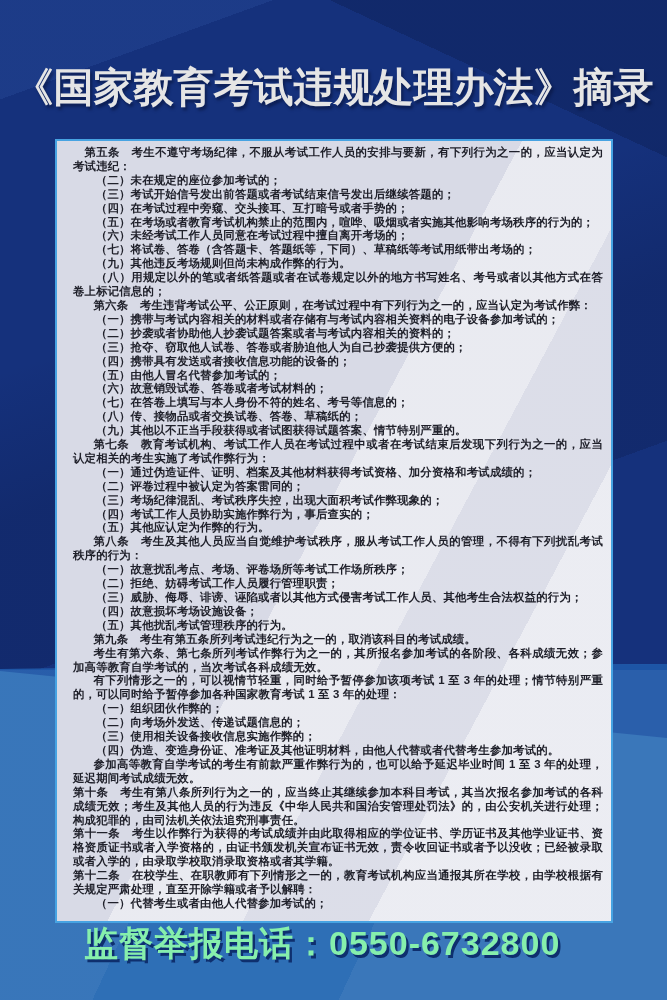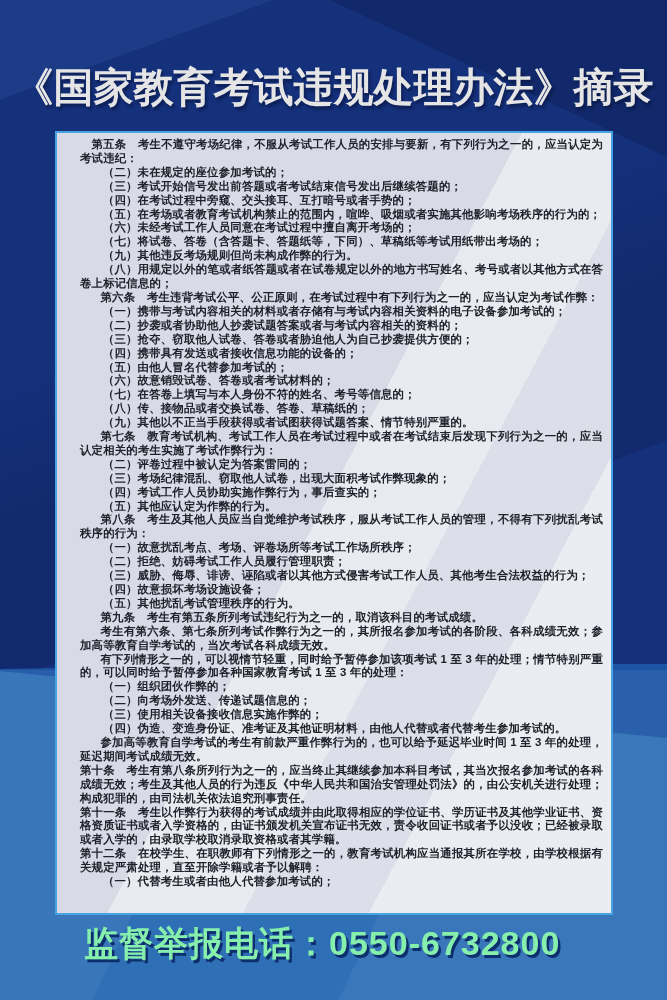--- a/index.html
+++ b/index.html
@@ -40,28 +40,28 @@
     text-align: center;
     color: #e5e5e5;
     font-size: 40px;
     font-weight: 900;
     letter-spacing: 0px;
     white-space: nowrap;
     text-shadow: 2px 3px 3px rgba(5,15,50,0.55);
   }
   .panel {
     position: absolute;
-    left: 55px; top: 131px;
+    left: 55px; top: 139px;
     width: 558px; height: 784px;
     box-sizing: border-box;
     background:
       linear-gradient(118deg, rgba(255,255,255,0) 0 48%, rgba(255,255,255,0.45) 48% 62%, rgba(255,255,255,0.1) 62% 75%, rgba(255,255,255,0.5) 75% 100%),
       var(--panel-bg, #d8dae6);
     border: 2px solid var(--panel-border, #47a3e2);
-    padding: 5px 8px 4px 23px;
+    padding: 5px 8px 4px 16px;
     overflow: hidden;
   }
   .para {
     margin: 0;
     color: var(--text, #20212b);
     font-size: 11.4px;
     line-height: 13.9px;
     font-weight: bold;
     text-align: justify;
     letter-spacing: 0.2px;
@@ -101,22 +101,23 @@
         <p class="para" style="text-indent: 2em;">（一）携带与考试内容相关的材料或者存储有与考试内容相关资料的电子设备参加考试的；</p>
         <p class="para" style="text-indent: 2em;">（二）抄袭或者协助他人抄袭试题答案或者与考试内容相关的资料的；</p>
         <p class="para" style="text-indent: 2em;">（三）抢夺、窃取他人试卷、答卷或者胁迫他人为自己抄袭提供方便的；</p>
         <p class="para" style="text-indent: 2em;">（四）携带具有发送或者接收信息功能的设备的；</p>
         <p class="para" style="text-indent: 2em;">（五）由他人冒名代替参加考试的；</p>
         <p class="para" style="text-indent: 2em;">（六）故意销毁试卷、答卷或者考试材料的；</p>
         <p class="para" style="text-indent: 2em;">（七）在答卷上填写与本人身份不符的姓名、考号等信息的；</p>
         <p class="para" style="text-indent: 2em;">（八）传、接物品或者交换试卷、答卷、草稿纸的；</p>
         <p class="para" style="text-indent: 2em;">（九）其他以不正当手段获得或者试图获得试题答案、情节特别严重的。</p>
         <p class="para" style="text-indent: 1.8em;">第七条　教育考试机构、考试工作人员在考试过程中或者在考试结束后发现下列行为之一的，应当认定相关的考生实施了考试作弊行为：</p>
+        <p class="para" style="text-indent: 2em;">（一）通过伪造证件、证明、档案及其他材料获得考试资格、加分资格和考试成绩的；</p>
         <p class="para" style="text-indent: 2em;">（二）评卷过程中被认定为答案雷同的；</p>
-        <p class="para" style="text-indent: 2em;">（三）考场纪律混乱、窃取他人试卷，出现大面积考试作弊现象的；</p>
+        <p class="para" style="text-indent: 2em;">（三）考场纪律混乱、考试秩序失控，出现大面积考试作弊现象的；</p>
         <p class="para" style="text-indent: 2em;">（四）考试工作人员协助实施作弊行为，事后查实的；</p>
         <p class="para" style="text-indent: 2em;">（五）其他应认定为作弊的行为。</p>
         <p class="para" style="text-indent: 1.8em;">第八条　考生及其他人员应当自觉维护考试秩序，服从考试工作人员的管理，不得有下列扰乱考试秩序的行为：</p>
         <p class="para" style="text-indent: 2em;">（一）故意扰乱考点、考场、评卷场所等考试工作场所秩序；</p>
         <p class="para" style="text-indent: 2em;">（二）拒绝、妨碍考试工作人员履行管理职责；</p>
         <p class="para" style="text-indent: 2em;">（三）威胁、侮辱、诽谤、诬陷或者以其他方式侵害考试工作人员、其他考生合法权益的行为；</p>
         <p class="para" style="text-indent: 2em;">（四）故意损坏考场设施设备；</p>
         <p class="para" style="text-indent: 2em;">（五）其他扰乱考试管理秩序的行为。</p>
         <p class="para" style="text-indent: 1.8em;">第九条　考生有第五条所列考试违纪行为之一的，取消该科目的考试成绩。</p>
         <p class="para" style="text-indent: 1.8em;">考生有第六条、第七条所列考试作弊行为之一的，其所报名参加考试的各阶段、各科成绩无效；参加高等教育自学考试的，当次考试各科成绩无效。</p>

